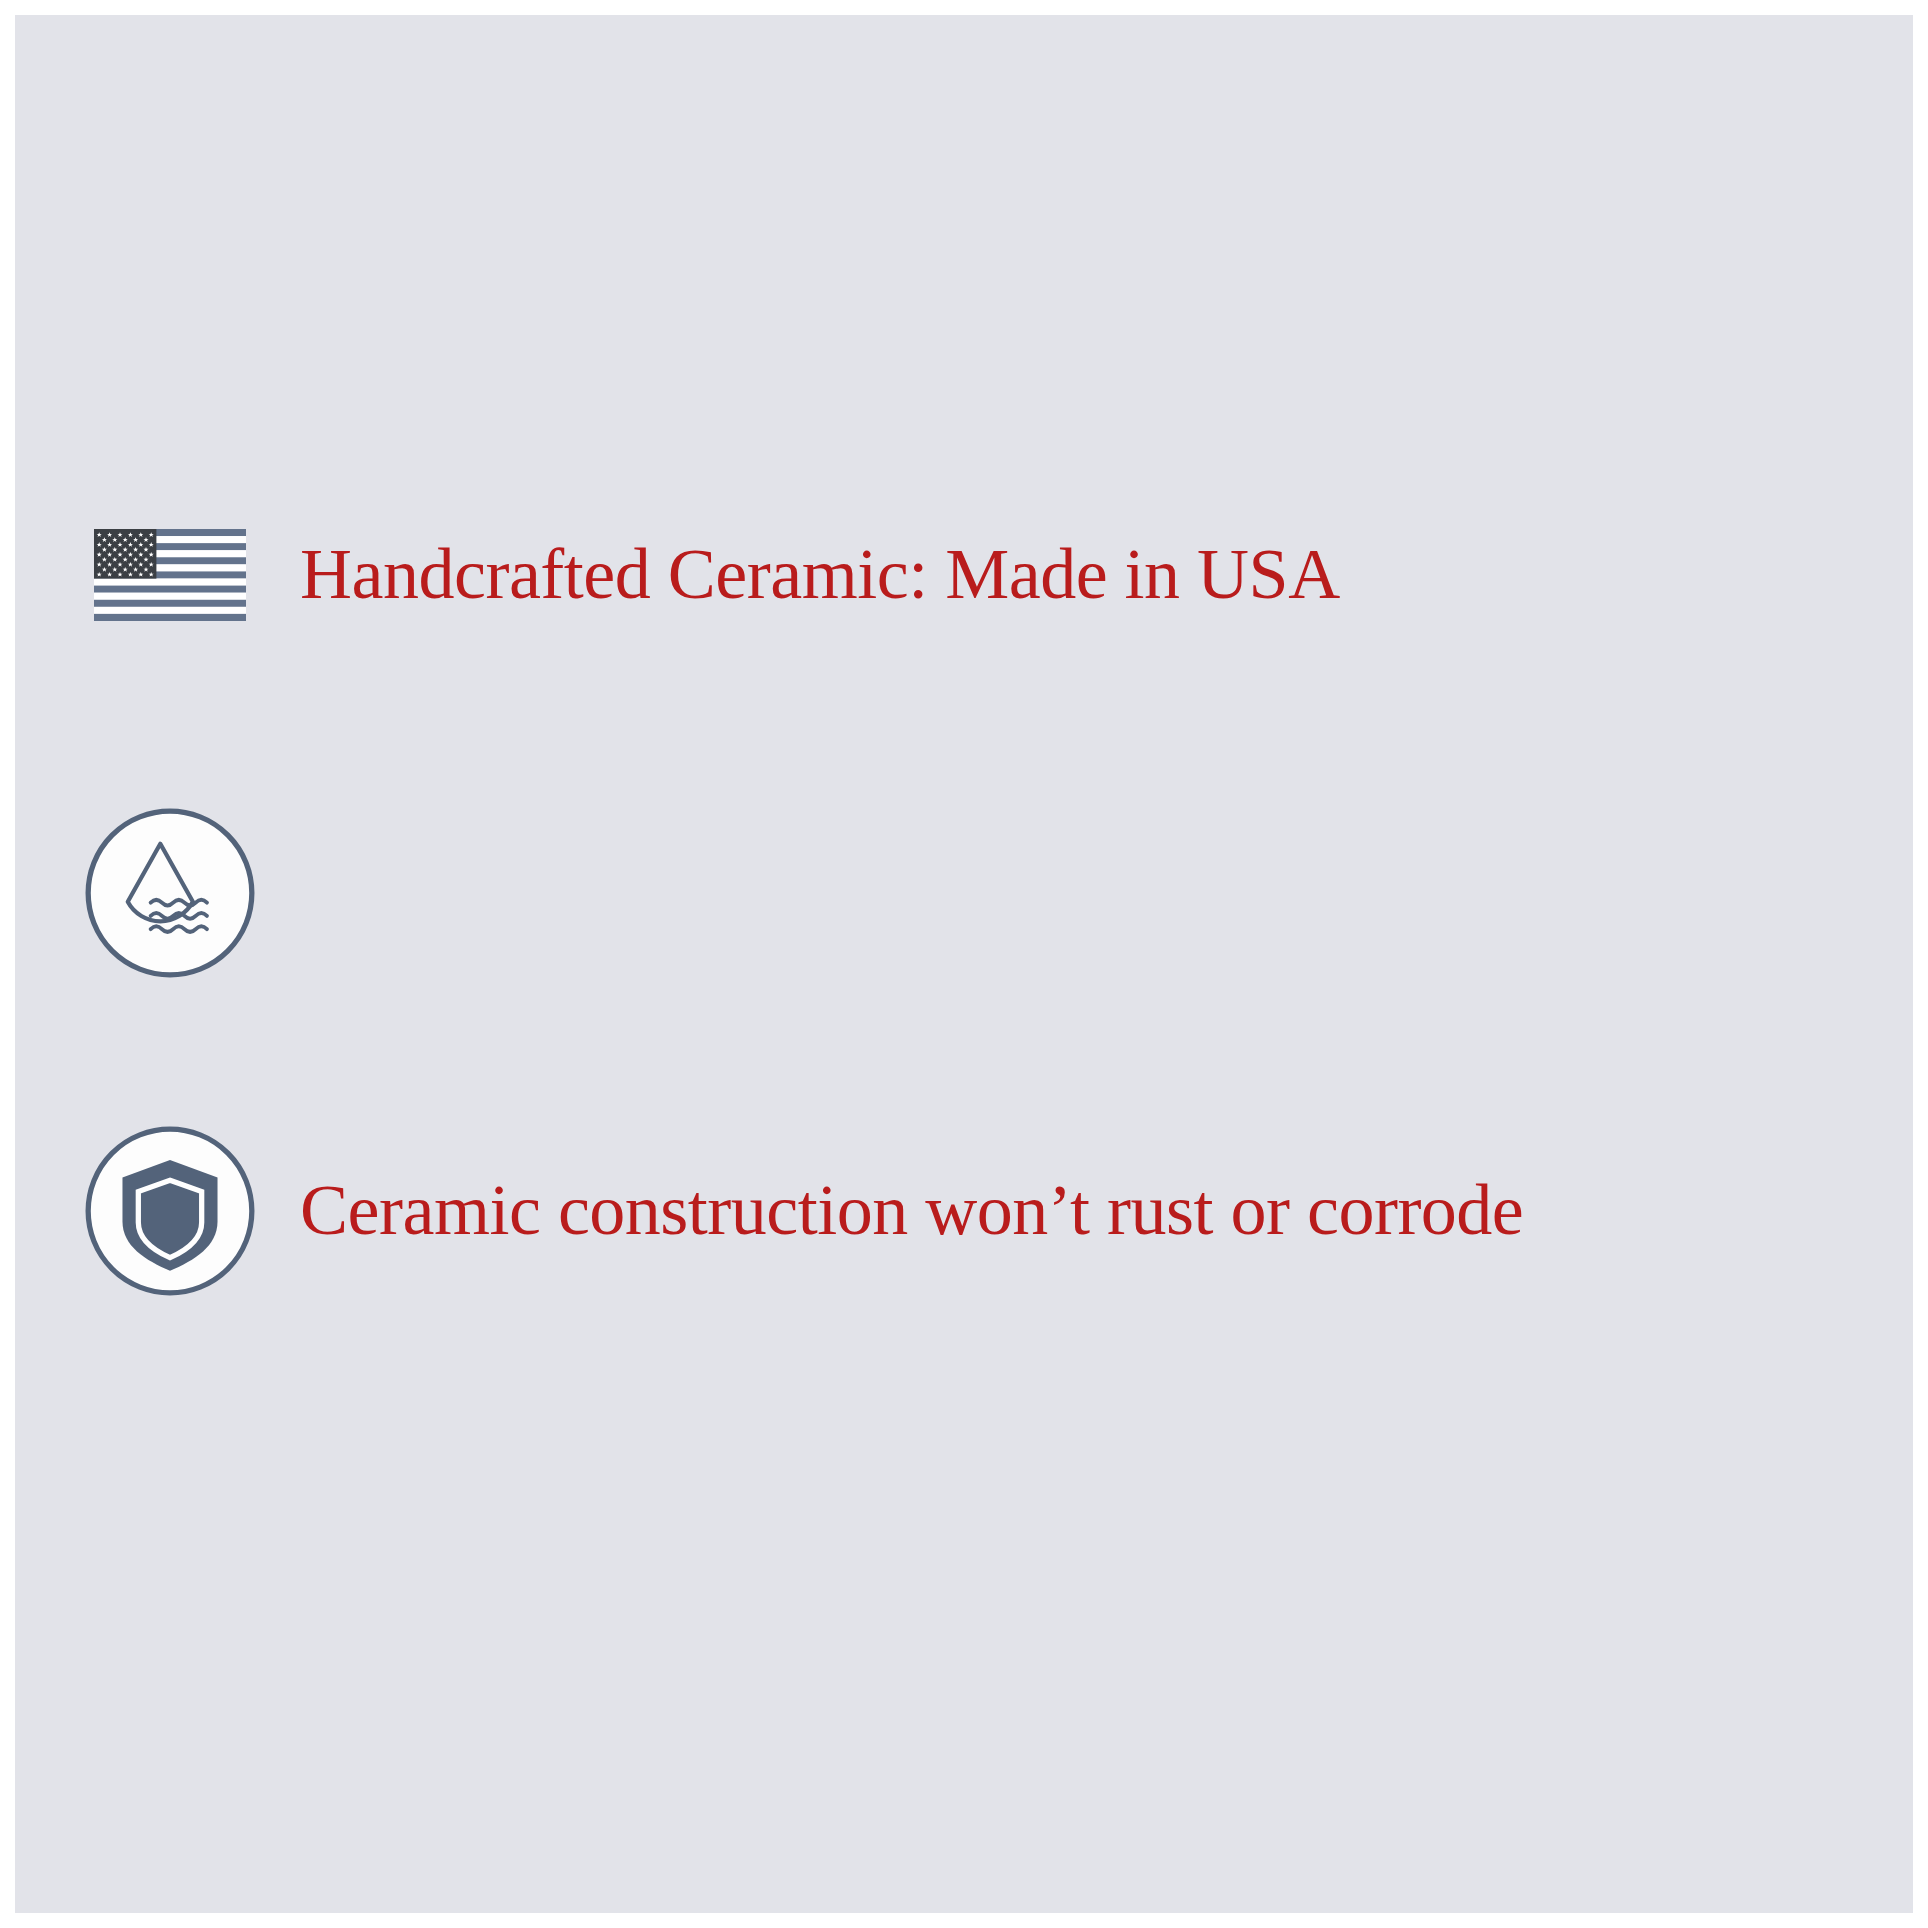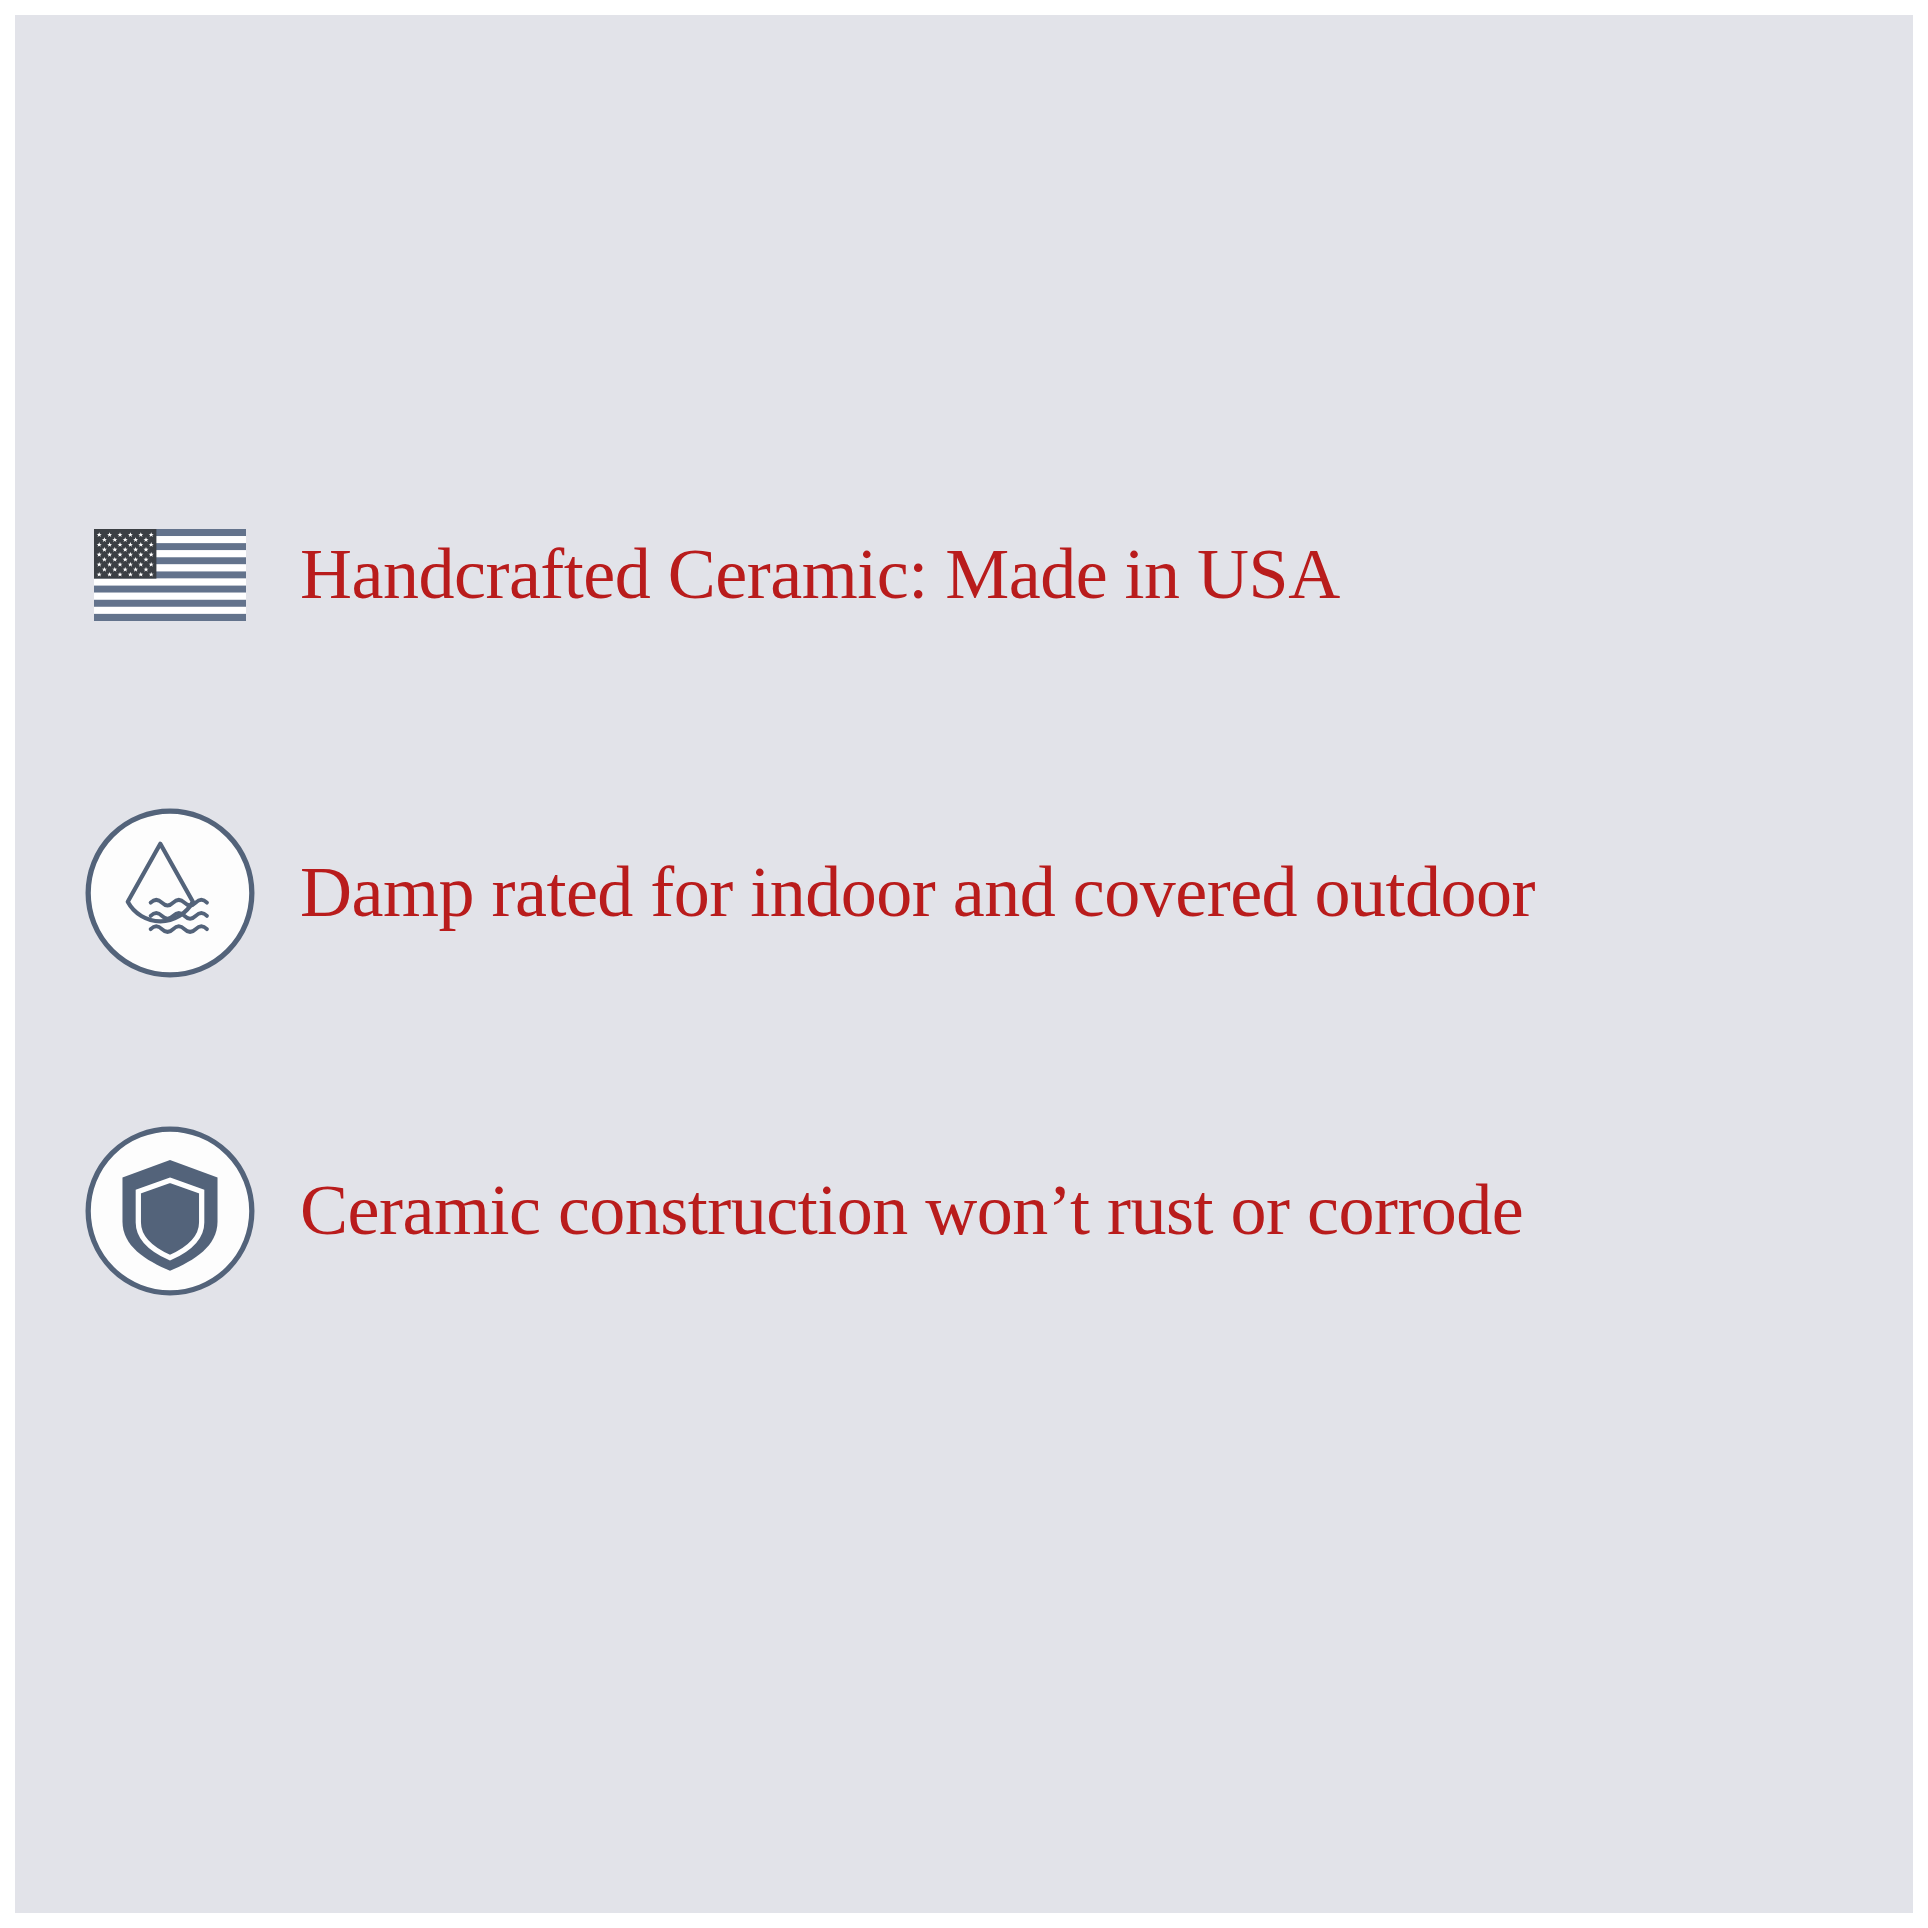--- a/index.html
+++ b/index.html
@@ -164,21 +164,20 @@
         <svg width="176" height="176" viewBox="0 0 100 100" aria-hidden="true">
           <circle cx="50" cy="50" r="46.5" fill="#fdfdfd" stroke="#53637a" stroke-width="3"></circle>
           <path d="M44.5 22 L63 55 A21 21 0 0 1 26 55 Z" fill="none" stroke="#53637a" stroke-width="2.4" stroke-linejoin="round"></path>
           <g fill="none" stroke="#53637a" stroke-width="2.2" stroke-linecap="round">
             <path d="M39 55.5 q3.2 -3.2 6.4 0 q3.2 3.2 6.4 0 q3.2 -3.2 6.4 0 q3.2 3.2 6.4 0 q3.2 -3.2 6.4 0"></path>
             <path d="M39 63 q3.2 -3.2 6.4 0 q3.2 3.2 6.4 0 q3.2 -3.2 6.4 0 q3.2 3.2 6.4 0 q3.2 -3.2 6.4 0"></path>
             <path d="M39 70.5 q3.2 -3.2 6.4 0 q3.2 3.2 6.4 0 q3.2 -3.2 6.4 0 q3.2 3.2 6.4 0 q3.2 -3.2 6.4 0"></path>
           </g>
         </svg>
       </div>
-      <div class="feature-label">Damp rated for indoor and covered outdoor</div>
     </div>
 
     <div class="feature-row">
       <div class="icon-slot">
         <svg width="176" height="176" viewBox="0 0 100 100" aria-hidden="true">
           <circle cx="50" cy="50" r="46.5" fill="#fdfdfd" stroke="#53637a" stroke-width="3"></circle>
           <path d="M50 21 L77 31 L77 56 C77 70 64 78 50 84 C36 78 23 70 23 56 L23 31 Z" fill="#53637a"></path>
           <path d="M50 32.5 L68 39 L68 56.5 C68 66.5 59 72.5 50 76.5 C41 72.5 32 66.5 32 56.5 L32 39 Z" fill="none" stroke="#ffffff" stroke-width="3"></path>
         </svg>
       </div>

